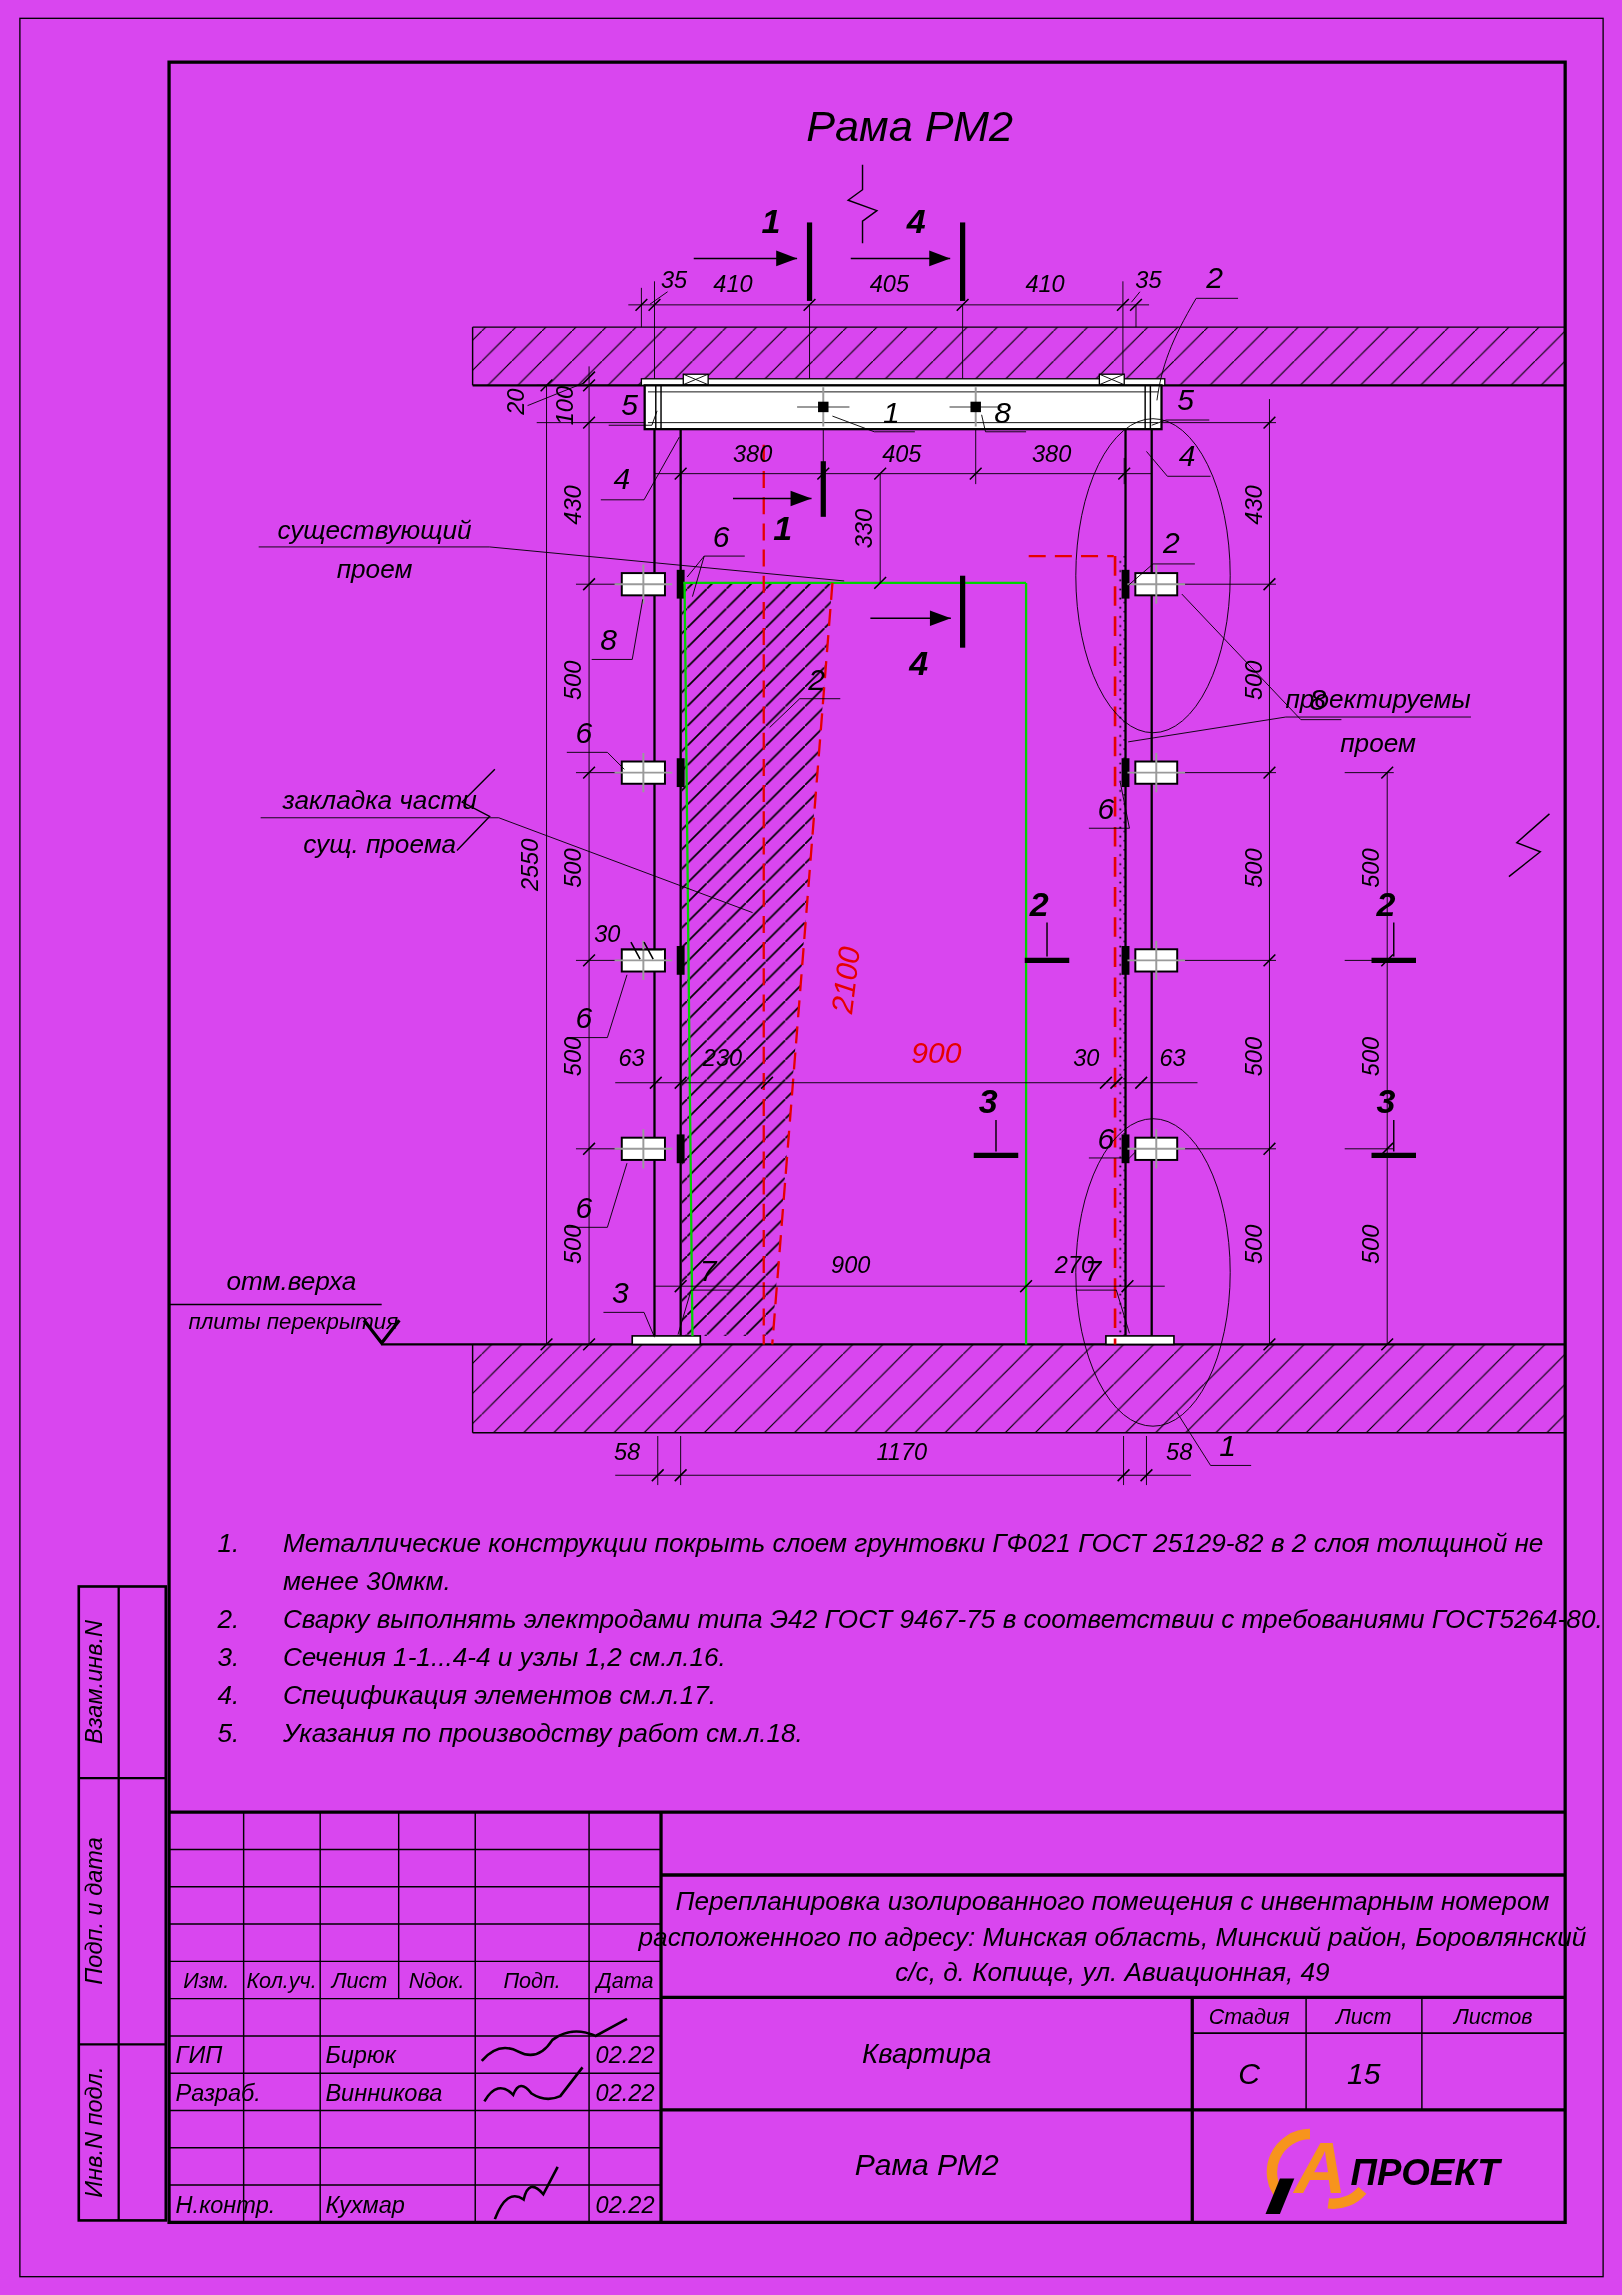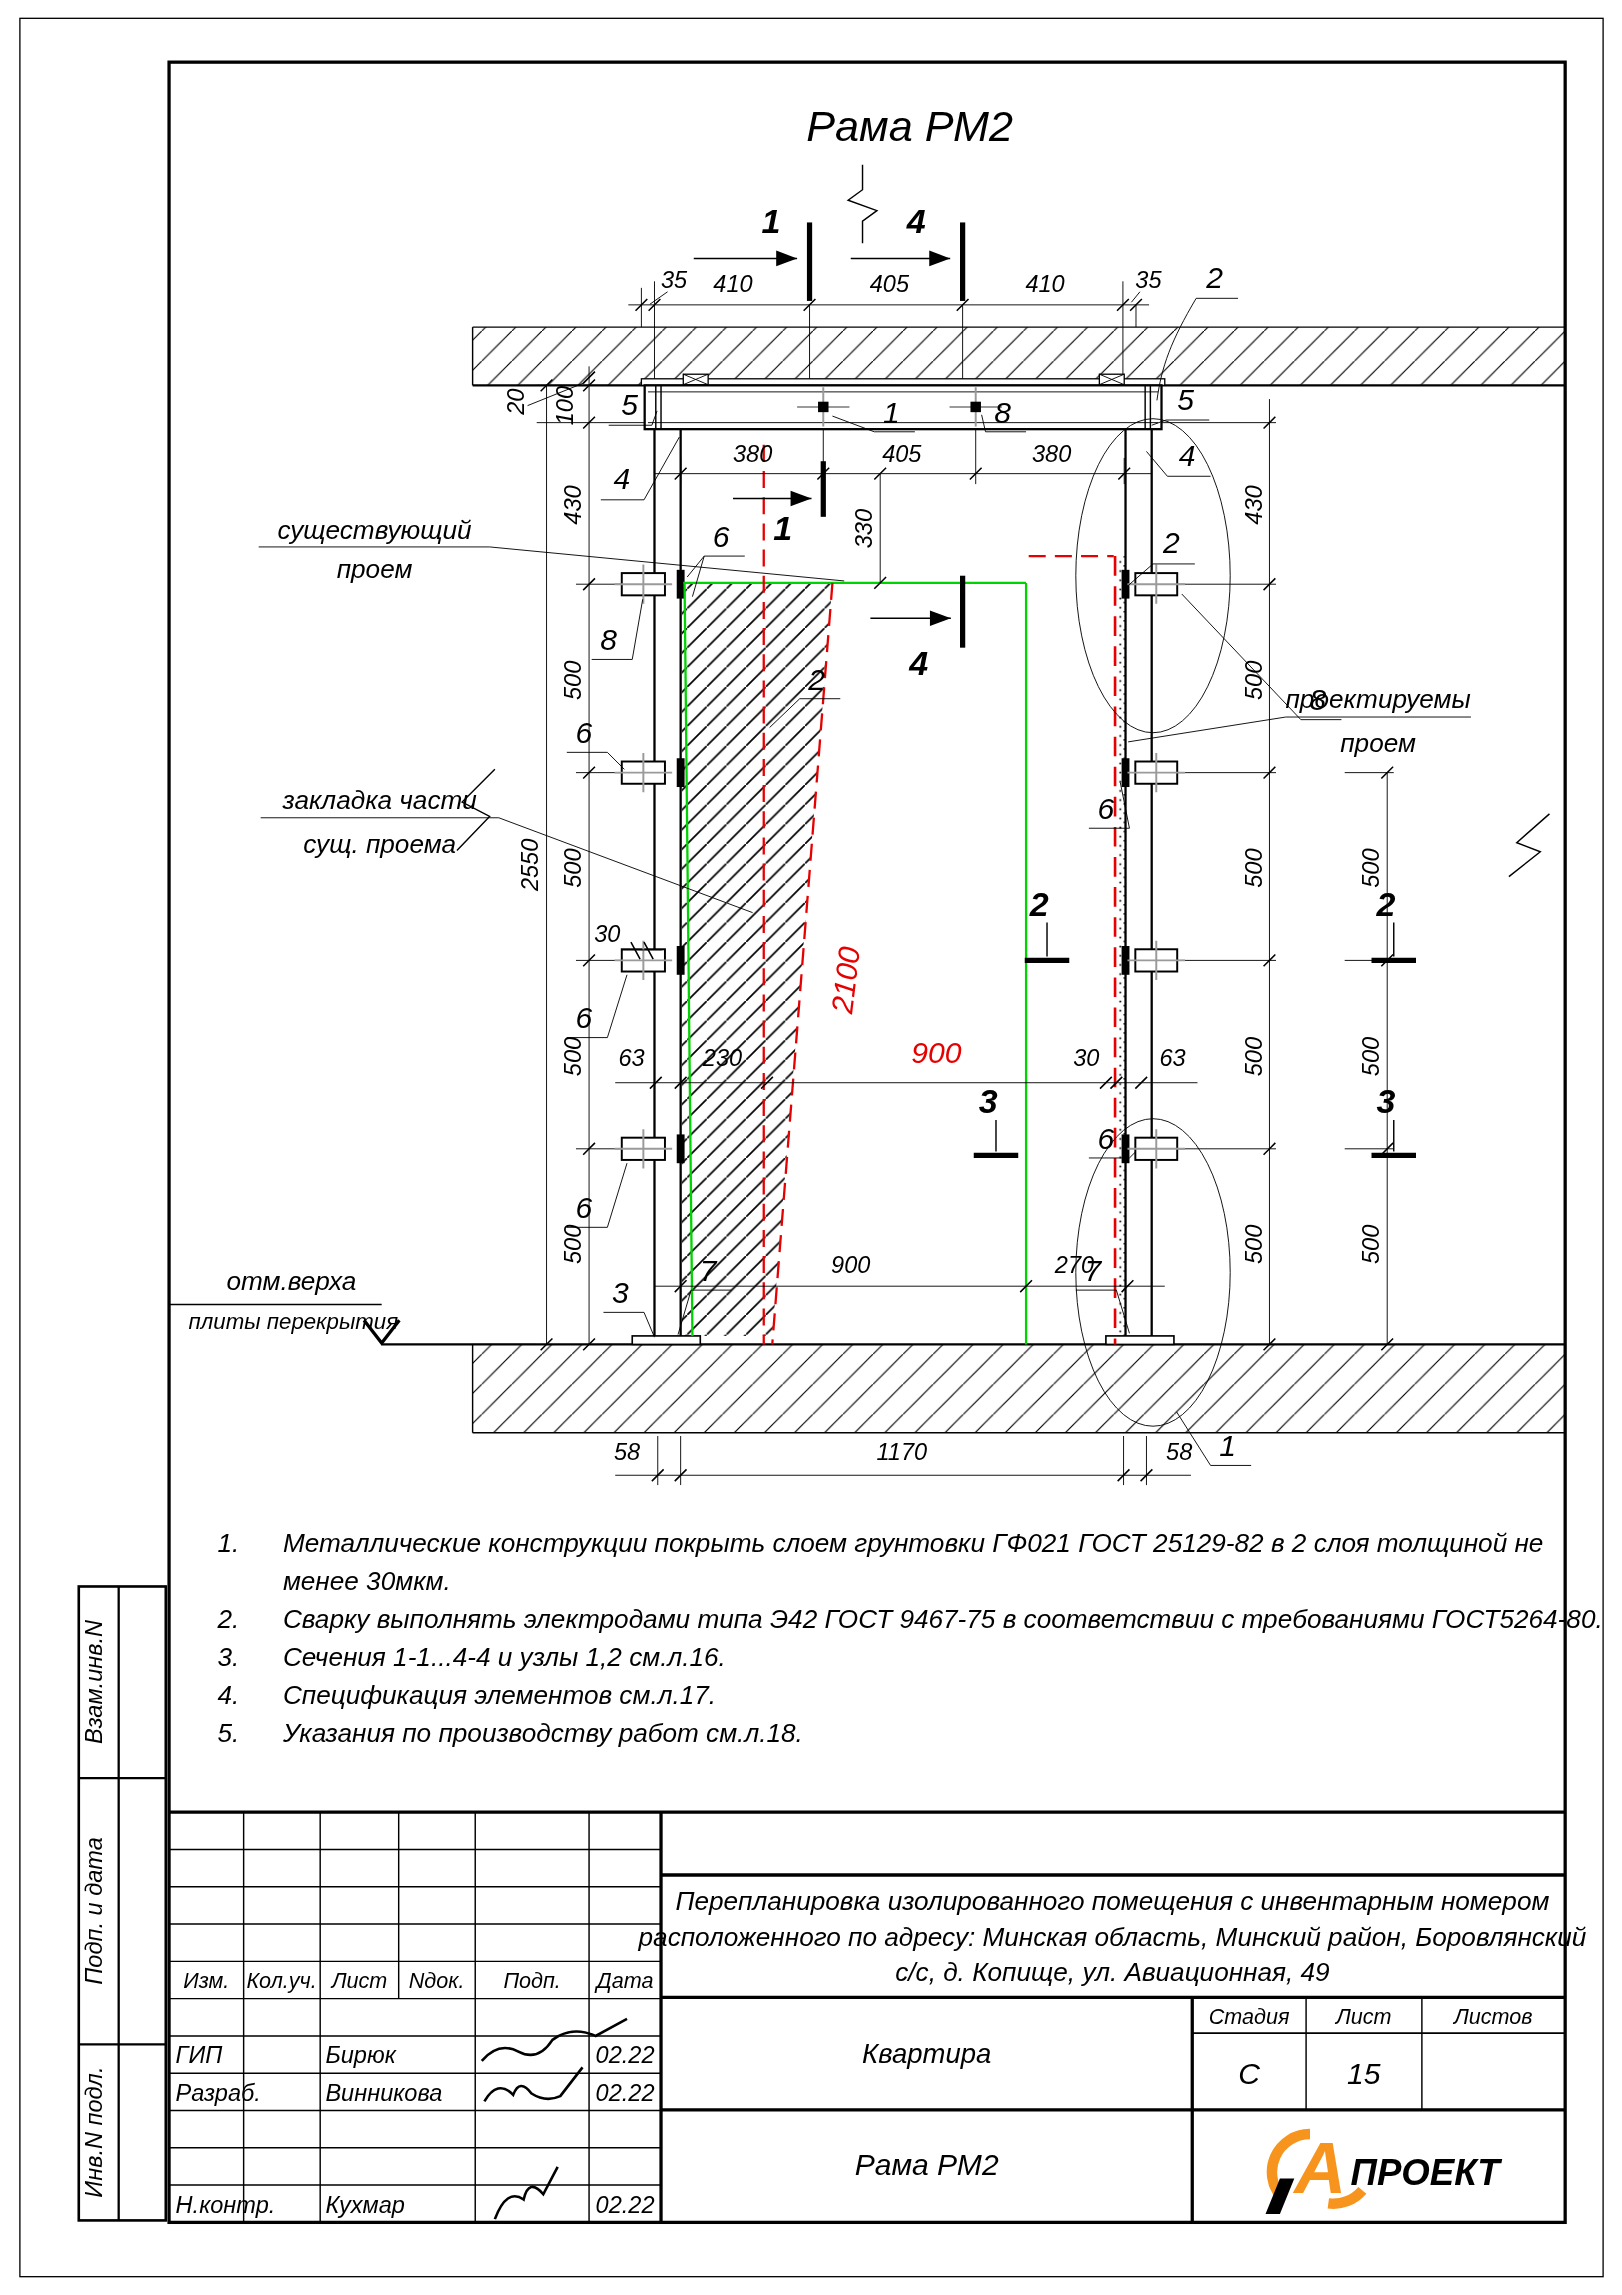--- a/index.html
+++ b/index.html
@@ -1,16 +1,16 @@
 <!DOCTYPE html>
 <html style="font-size:10.5px"><head>
 <meta charset="utf-8">
 <style>
   html,body{margin:0;padding:0;background:#888}
-  .page{position:relative;width:1623px;height:2295px;background:#ffffff;overflow:hidden}
+  .page{position:relative;width:1623px;height:2295px;background:#d946ef;overflow:hidden}
   svg{position:absolute;left:0;top:0}
   text{font-family:"Liberation Sans","DejaVu Sans",sans-serif;font-style:italic;fill:#000}
   .t33{font-size:33px}.t36{font-size:36px}.t40{font-size:40px}.t42{font-size:42px}
   .t46{font-size:46px}.t52{font-size:52px;font-weight:bold}.t56{font-size:56px;font-weight:bold}
   .t66{font-size:66px}.mid{text-anchor:middle}
   .ln{stroke:#000;stroke-width:1.4;fill:none}
   .ln2{stroke:#000;stroke-width:2.2;fill:none}
   .ln3{stroke:#000;stroke-width:3.5;fill:none}
   .ln5{stroke:#000;stroke-width:5;fill:none}
   .bar{stroke:#000;stroke-width:8;fill:none}

